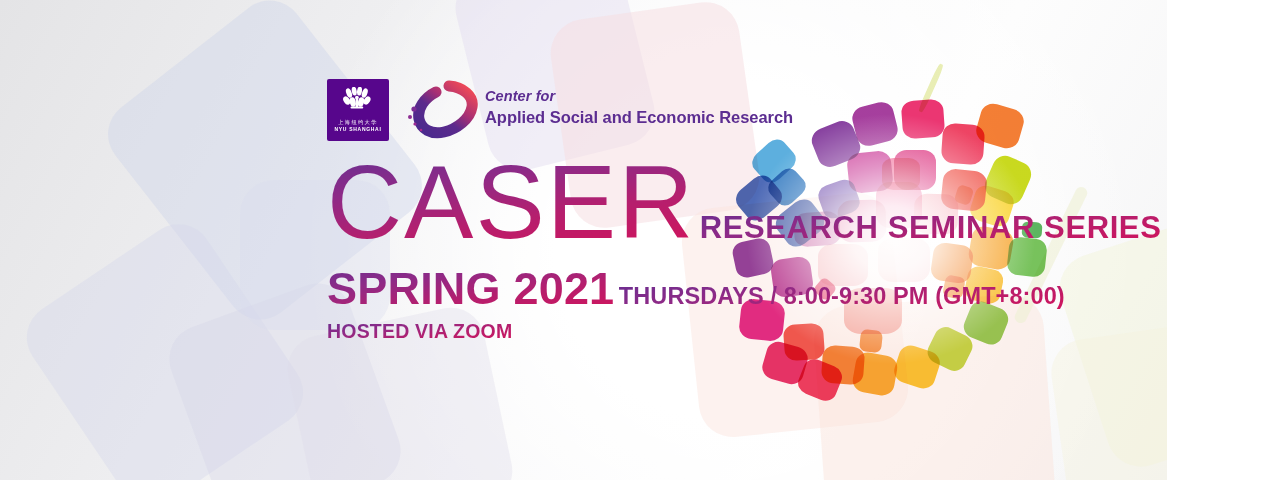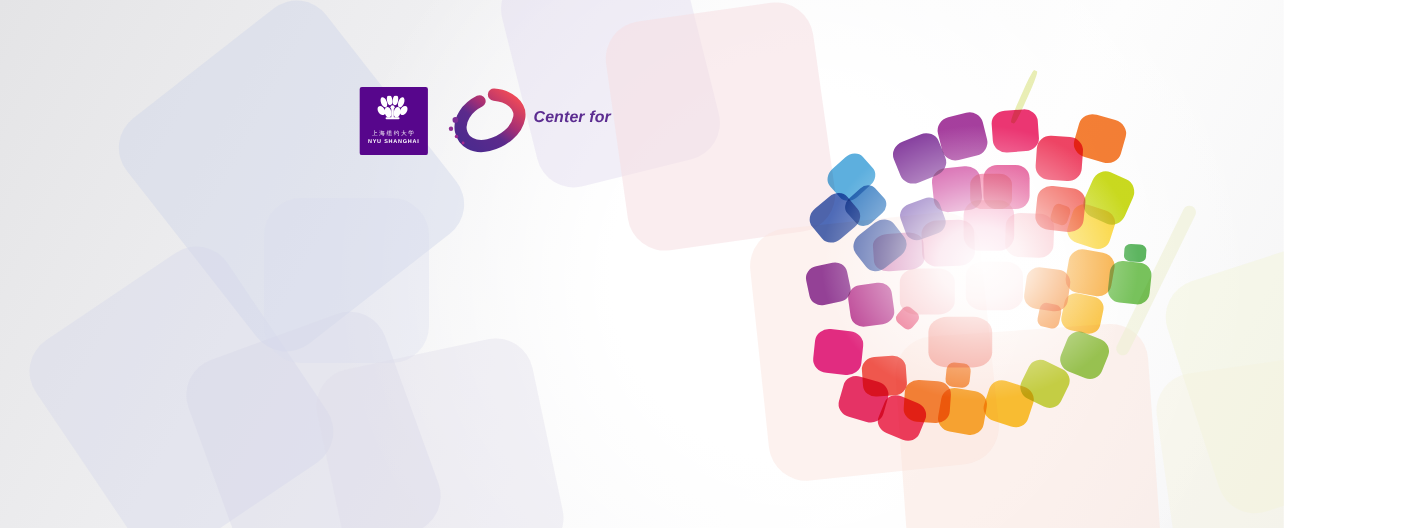--- a/index.html
+++ b/index.html
@@ -160,17 +160,25 @@
       </defs>
       <path d="M46 6 C60 7 71 16 69 27 C67 39 54 49 41 52 C28 55 18 49 16 39 C14 29 21 18 33 12" fill="none" stroke="url(#mg)" stroke-width="11" stroke-linecap="round"></path>
       <circle cx="11" cy="29" r="2.6" fill="#7b2d96"></circle>
       <circle cx="7" cy="37" r="2.0" fill="#8e2f93"></circle>
       <circle cx="12" cy="44" r="1.6" fill="#9c2a93"></circle>
       <circle cx="18" cy="50" r="1.3" fill="#a82a8e"></circle>
     </svg>
 
     <div id="center-text">
       <div class="l1">Center for</div>
+      <div class="l2">Applied Social and Economic Research</div>
     </div>
   </div>
 
+  <div id="headline">
+    <div id="caser-title" class="grad">CASER</div>
+    <div id="series" class="grad">RESEARCH SEMINAR SERIES</div>
+    <div id="season" class="grad">SPRING 2021</div>
+    <div id="when" class="grad">THURSDAYS / 8:00-9:30 PM (GMT+8:00)</div>
+    <div id="host" class="grad">HOSTED VIA ZOOM</div>
+  </div>
 
 </div>
 
 </body></html>

